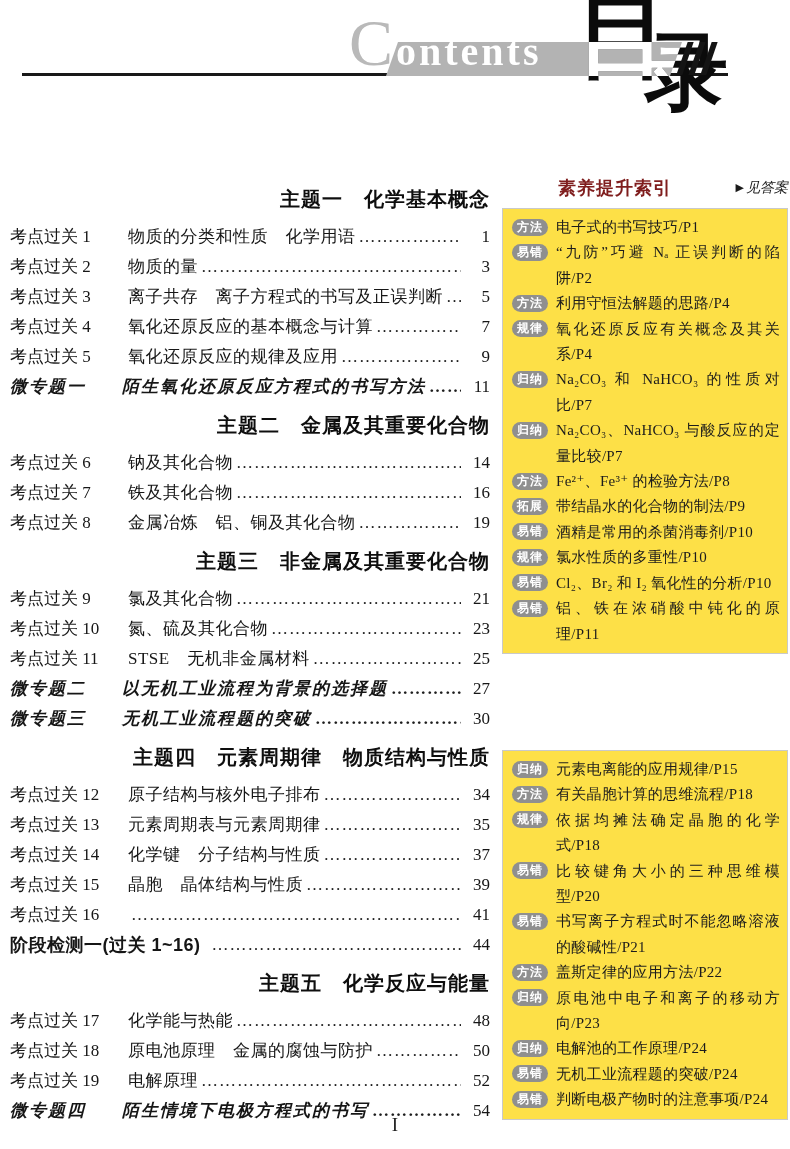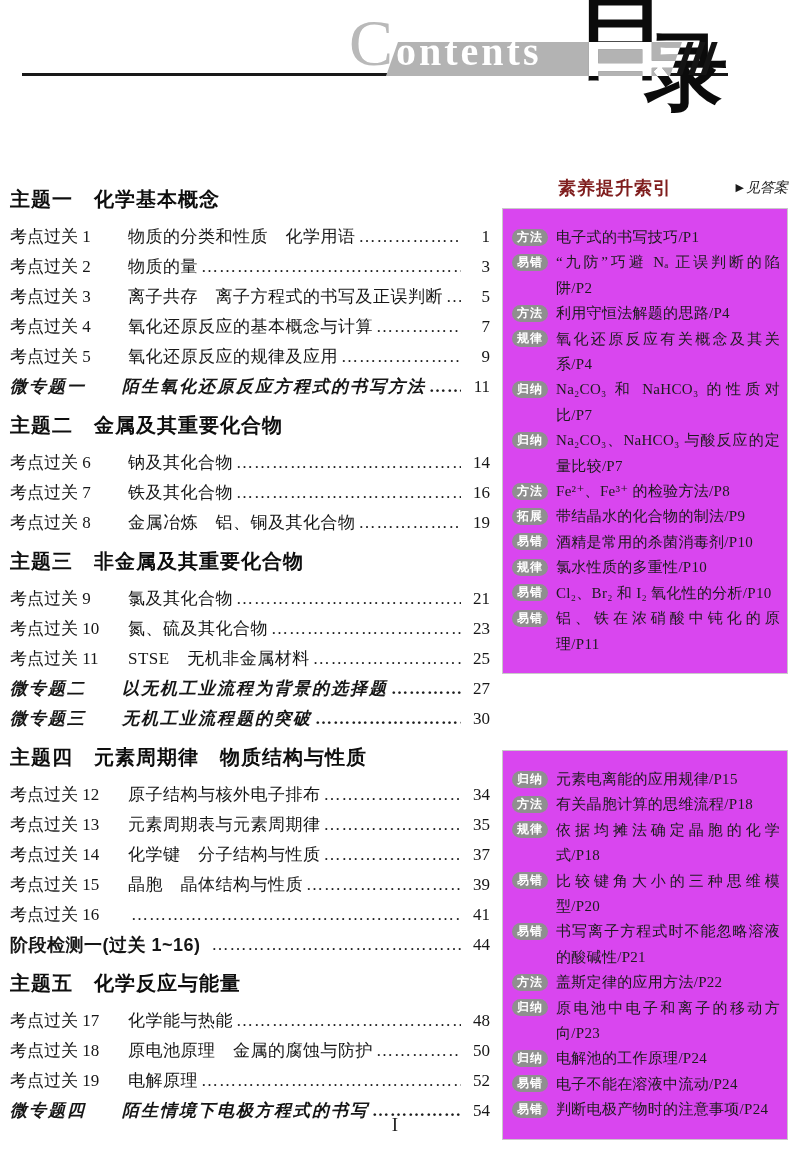--- a/index.html
+++ b/index.html
@@ -27,21 +27,21 @@
   .zh-c1 { position:absolute; left:561px; top:-10px; font-size:92px; line-height:1; }
   .zh-c2 { position:absolute; left:628px; top:30px; font-size:84px; line-height:1; }
   .slashes { position:absolute; left:666px; top:42px; width:54px; height:33px; z-index:6; display:flex; }
   .slashes i { display:block; width:6px; height:33px; margin-right:6px;
     background:#141414; transform:skewX(-19deg); }
 
   
   .toc-col { position:absolute; left:10px; top:176px; width:480px; }
   .toc-heading { font-family:"Liberation Sans","DejaVu Sans",sans-serif;
     font-weight:bold; font-size:20px; line-height:30px; margin:8px 0;
-    text-align:left; letter-spacing:1px; color:#0e0e0e; }
+    text-align:right; letter-spacing:1px; color:#0e0e0e; }
   .toc-entry { display:flex; align-items:flex-end; font-size:17px; line-height:30px; }
   .toc-entry .lbl { flex:0 0 auto; }
   .toc-entry.kd .lbl { min-width:118px; }
   .toc-entry .ttl { flex:0 0 auto; letter-spacing:0.5px; }
   .toc-entry.wz { font-weight:bold; font-style:italic; }
   .toc-entry.wz .lbl { min-width:112px; letter-spacing:2px; }
   .toc-entry.wz .ttl { letter-spacing:2px; }
   .toc-entry.jd .lbl { font-family:Liberation Sans, sans-serif; font-weight:bold;
     font-size:18px; letter-spacing:0.5px; padding-right:8px; }
   .leader { flex:1 1 auto; overflow:hidden; white-space:nowrap;
@@ -50,21 +50,21 @@
     font-family:"Liberation Serif",serif; font-weight:normal; }
 
   
   .idx-col { position:absolute; left:502px; top:176px; width:286px; }
   .idx-head { position:relative; height:28px; margin-bottom:4px; }
   .idx-title { position:absolute; left:0; right:60px; text-align:center;
     font-family:"Liberation Sans","DejaVu Sans",sans-serif; font-weight:bold;
     font-size:18px; letter-spacing:1px; color:#7f1d1d; }
   .see { position:absolute; right:0; top:3px; font-size:14px; font-style:italic; color:#1a1a1a;margin-left:16px; }
   .see .tri { font-style:normal; font-size:11px; margin-right:2px; position:relative; top:-1px; }
-  .idx-box { border:1.5px solid var(--boxborder); background:#d946ef; padding:16px 7px; width:286px; }
+  .idx-box { border:1.5px solid var(--boxborder); background:#fde047; padding:6px 7px; width:286px; }
   .idx-box2 { position:absolute; left:0; top:574px; }
   .idx-item { position:relative; padding-left:46px; font-size:15px; line-height:25.4px;
     text-align:justify; color:#1c1c1c; letter-spacing:0.3px; }
   .idx-tag { position:absolute; left:2px; top:3.5px; display:inline-block;
     background:var(--badge); color:#ffffff; border-radius:9px;
     font-family:"Liberation Sans",sans-serif; font-weight:bold;
     font-size:12px; line-height:17px; padding:0 5px; letter-spacing:1px; }
 
   
   .pgfoot { position:absolute; left:0; top:1114px; width:790px; text-align:center;
@@ -265,20 +265,20 @@
     </div>
   <div class="idx-box idx-box2" id="idx-box-1">
       <div class="idx-item"><span class="idx-tag">归纳</span><span>元素电离能的应用规律/P15</span></div>
       <div class="idx-item"><span class="idx-tag">方法</span><span>有关晶胞计算的思维流程/P18</span></div>
       <div class="idx-item"><span class="idx-tag">规律</span><span>依据均摊法确定晶胞的化学式/P18</span></div>
       <div class="idx-item"><span class="idx-tag">易错</span><span>比较键角大小的三种思维模型/P20</span></div>
       <div class="idx-item"><span class="idx-tag">易错</span><span>书写离子方程式时不能忽略溶液的酸碱性/P21</span></div>
       <div class="idx-item"><span class="idx-tag">方法</span><span>盖斯定律的应用方法/P22</span></div>
       <div class="idx-item"><span class="idx-tag">归纳</span><span>原电池中电子和离子的移动方向/P23</span></div>
       <div class="idx-item"><span class="idx-tag">归纳</span><span>电解池的工作原理/P24</span></div>
-      <div class="idx-item"><span class="idx-tag">易错</span><span>电子不能在溶液中流动/P24</span></div>
+      <div class="idx-item"><span class="idx-tag">易错</span><span>无机工业流程题的突破/P24</span></div>
       <div class="idx-item"><span class="idx-tag">易错</span><span>判断电极产物时的注意事项/P24</span></div>
     </div>
 </aside>
 
 <footer class="pgfoot">
   <span>I</span>
 </footer>
 
 </body></html>

